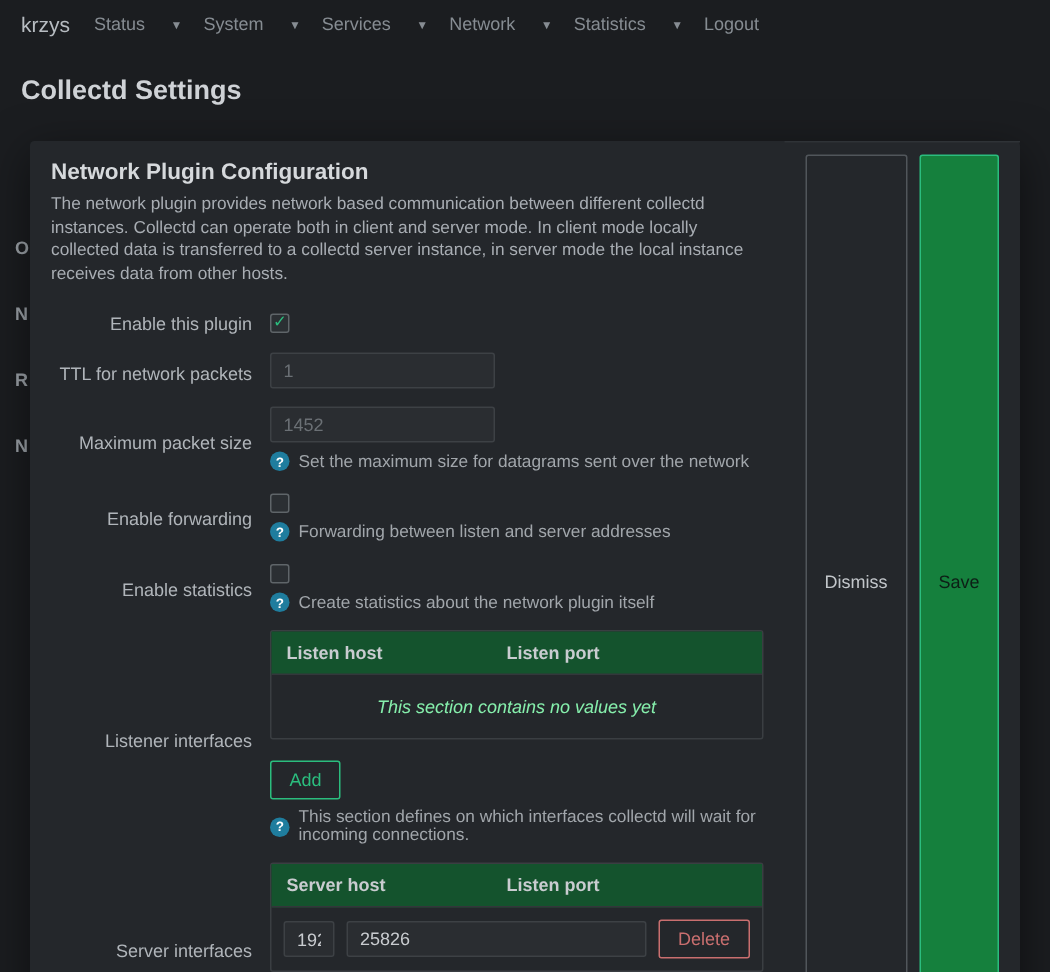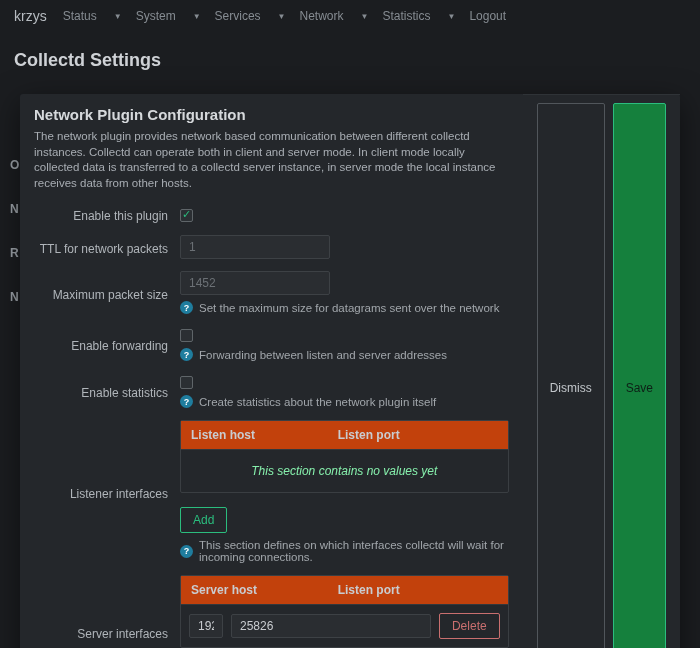--- a/index.html
+++ b/index.html
@@ -130,21 +130,21 @@
     flex-shrink: 0;
   }
 
   .tbl {
     width: 100%;
     border: 1px solid #3a3e42;
     border-radius: 2px;
   }
   .tbl-head {
     display: flex;
-    background: #c2410c;
+    background: #14532d;
     padding: 7px 10px;
     font-weight: 600;
     font-size: 12px;
     color: #c9ccd0;
     border-bottom: 1px solid #33373b;
   }
   .col1 { flex: 1; }
   .col2 { width: 160px; }
   .tbl-empty {
     text-align: center;

